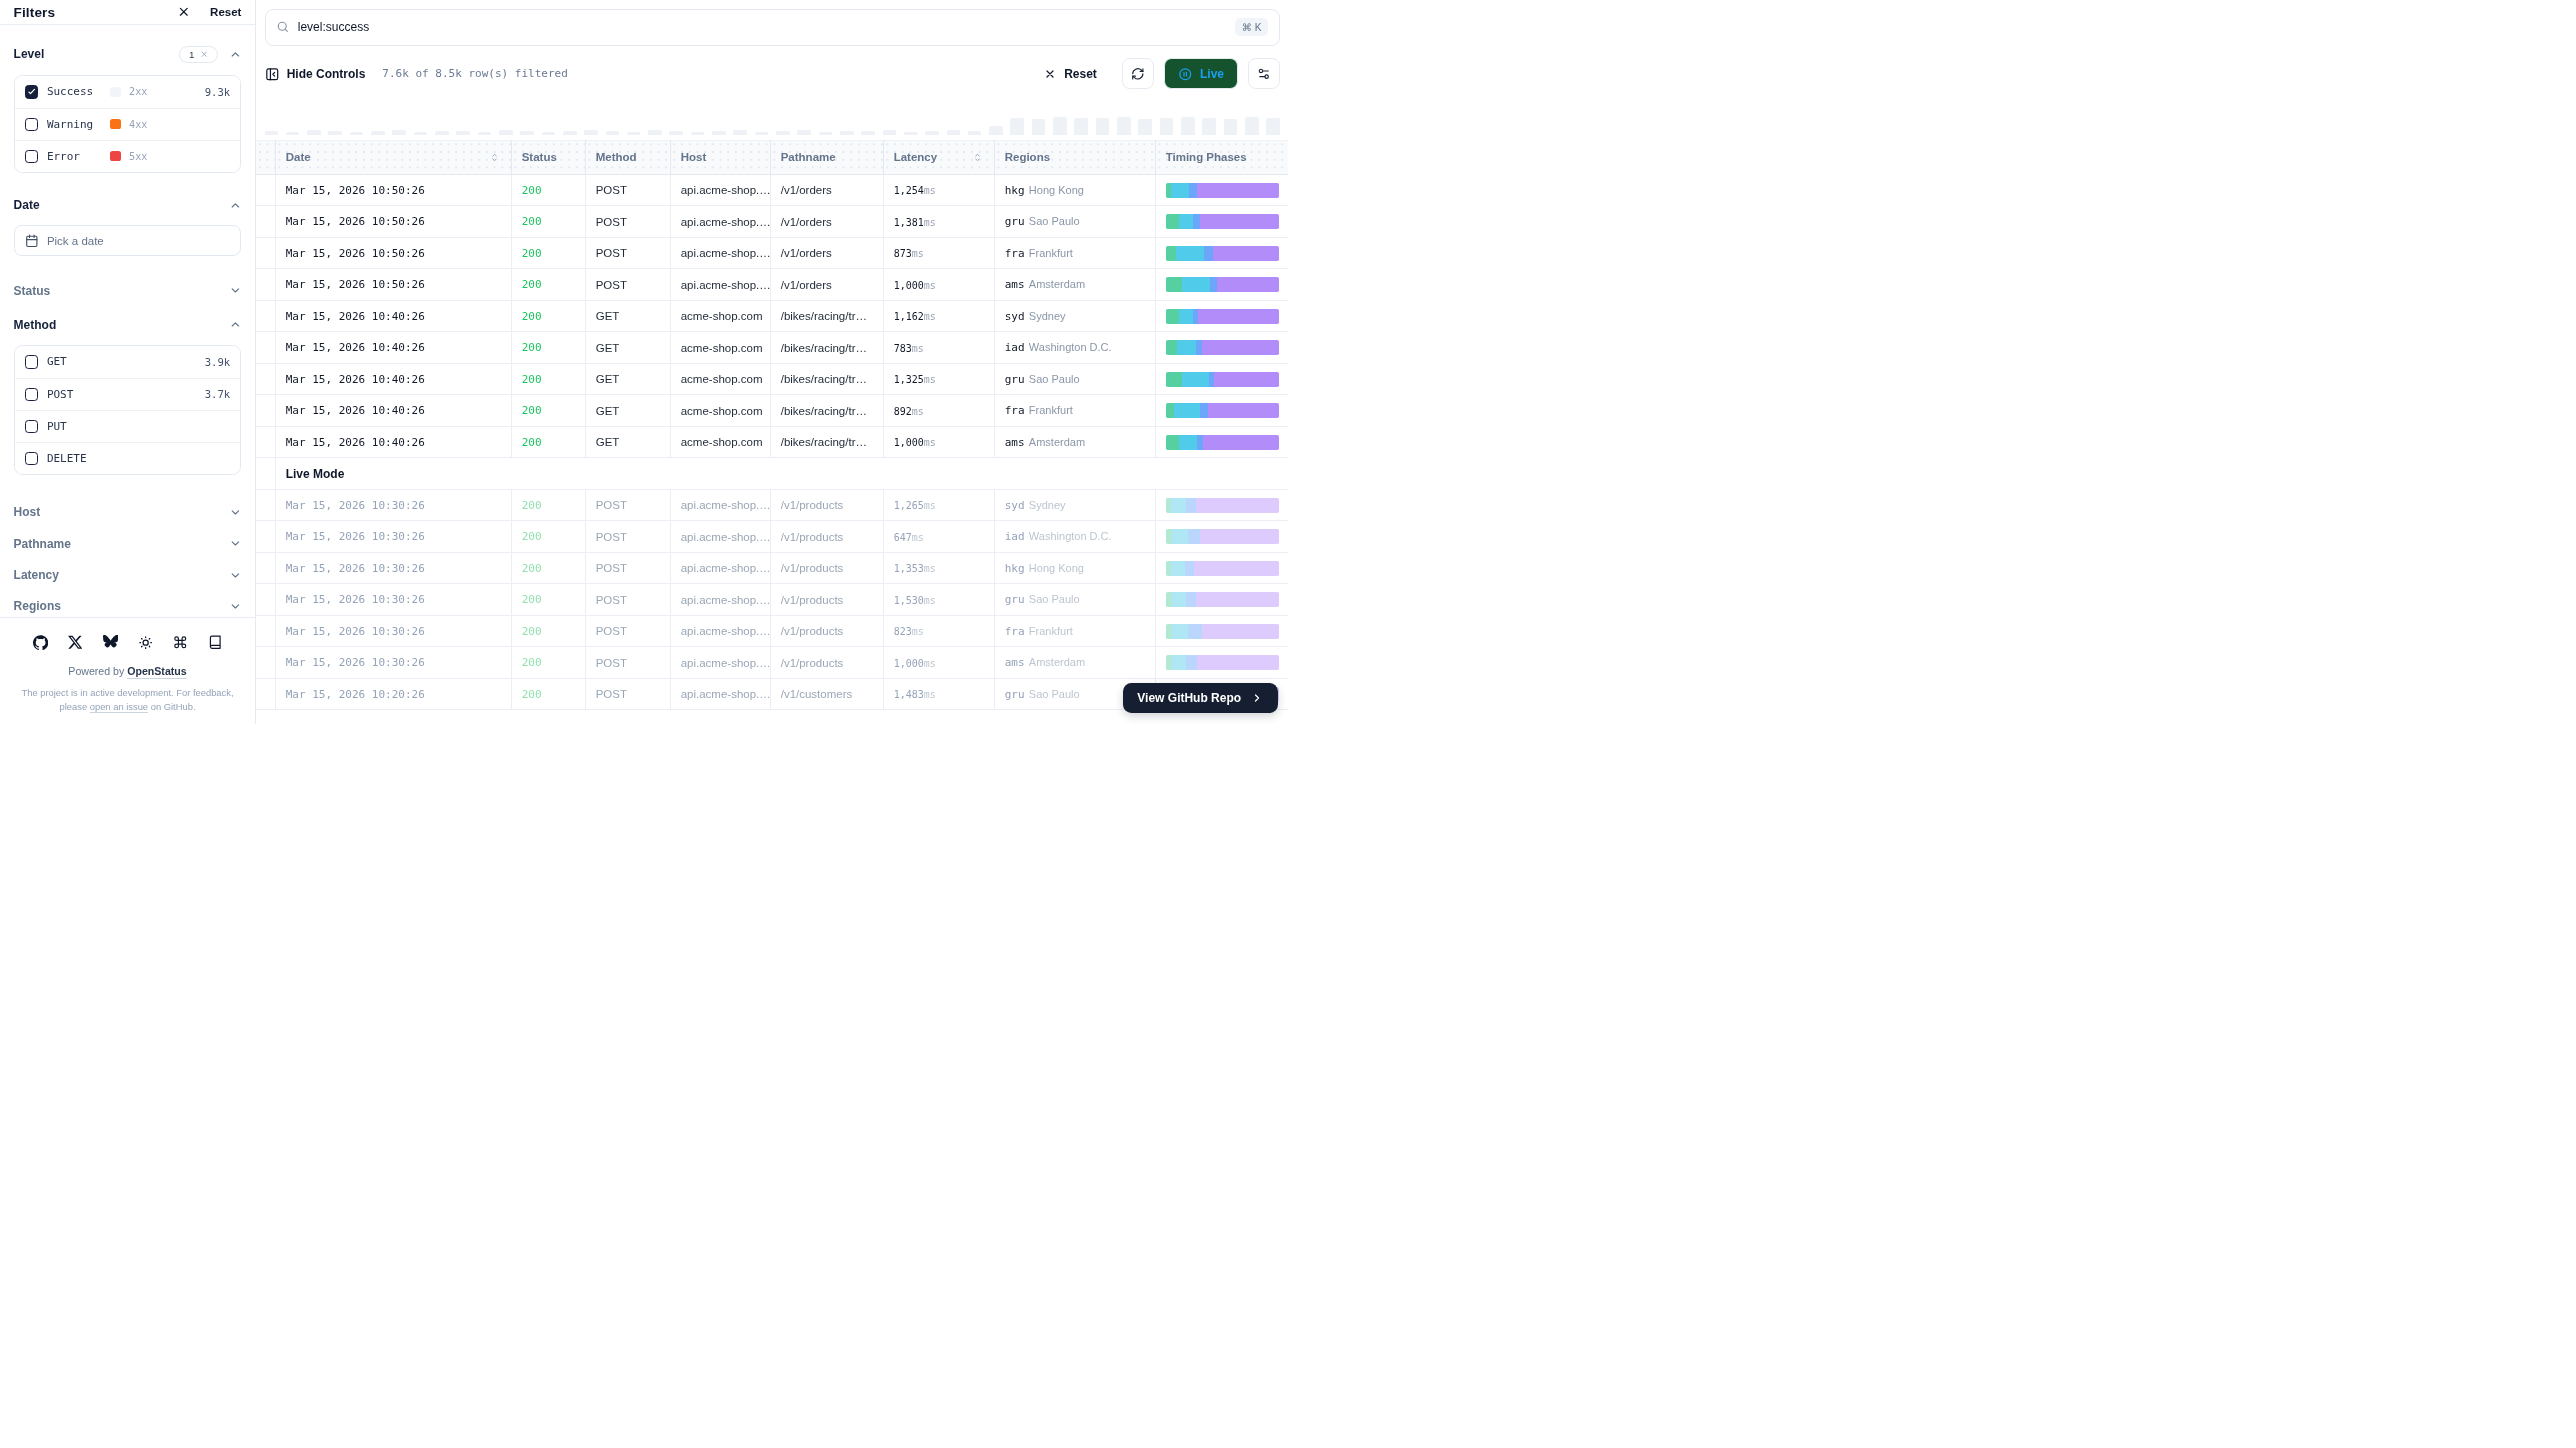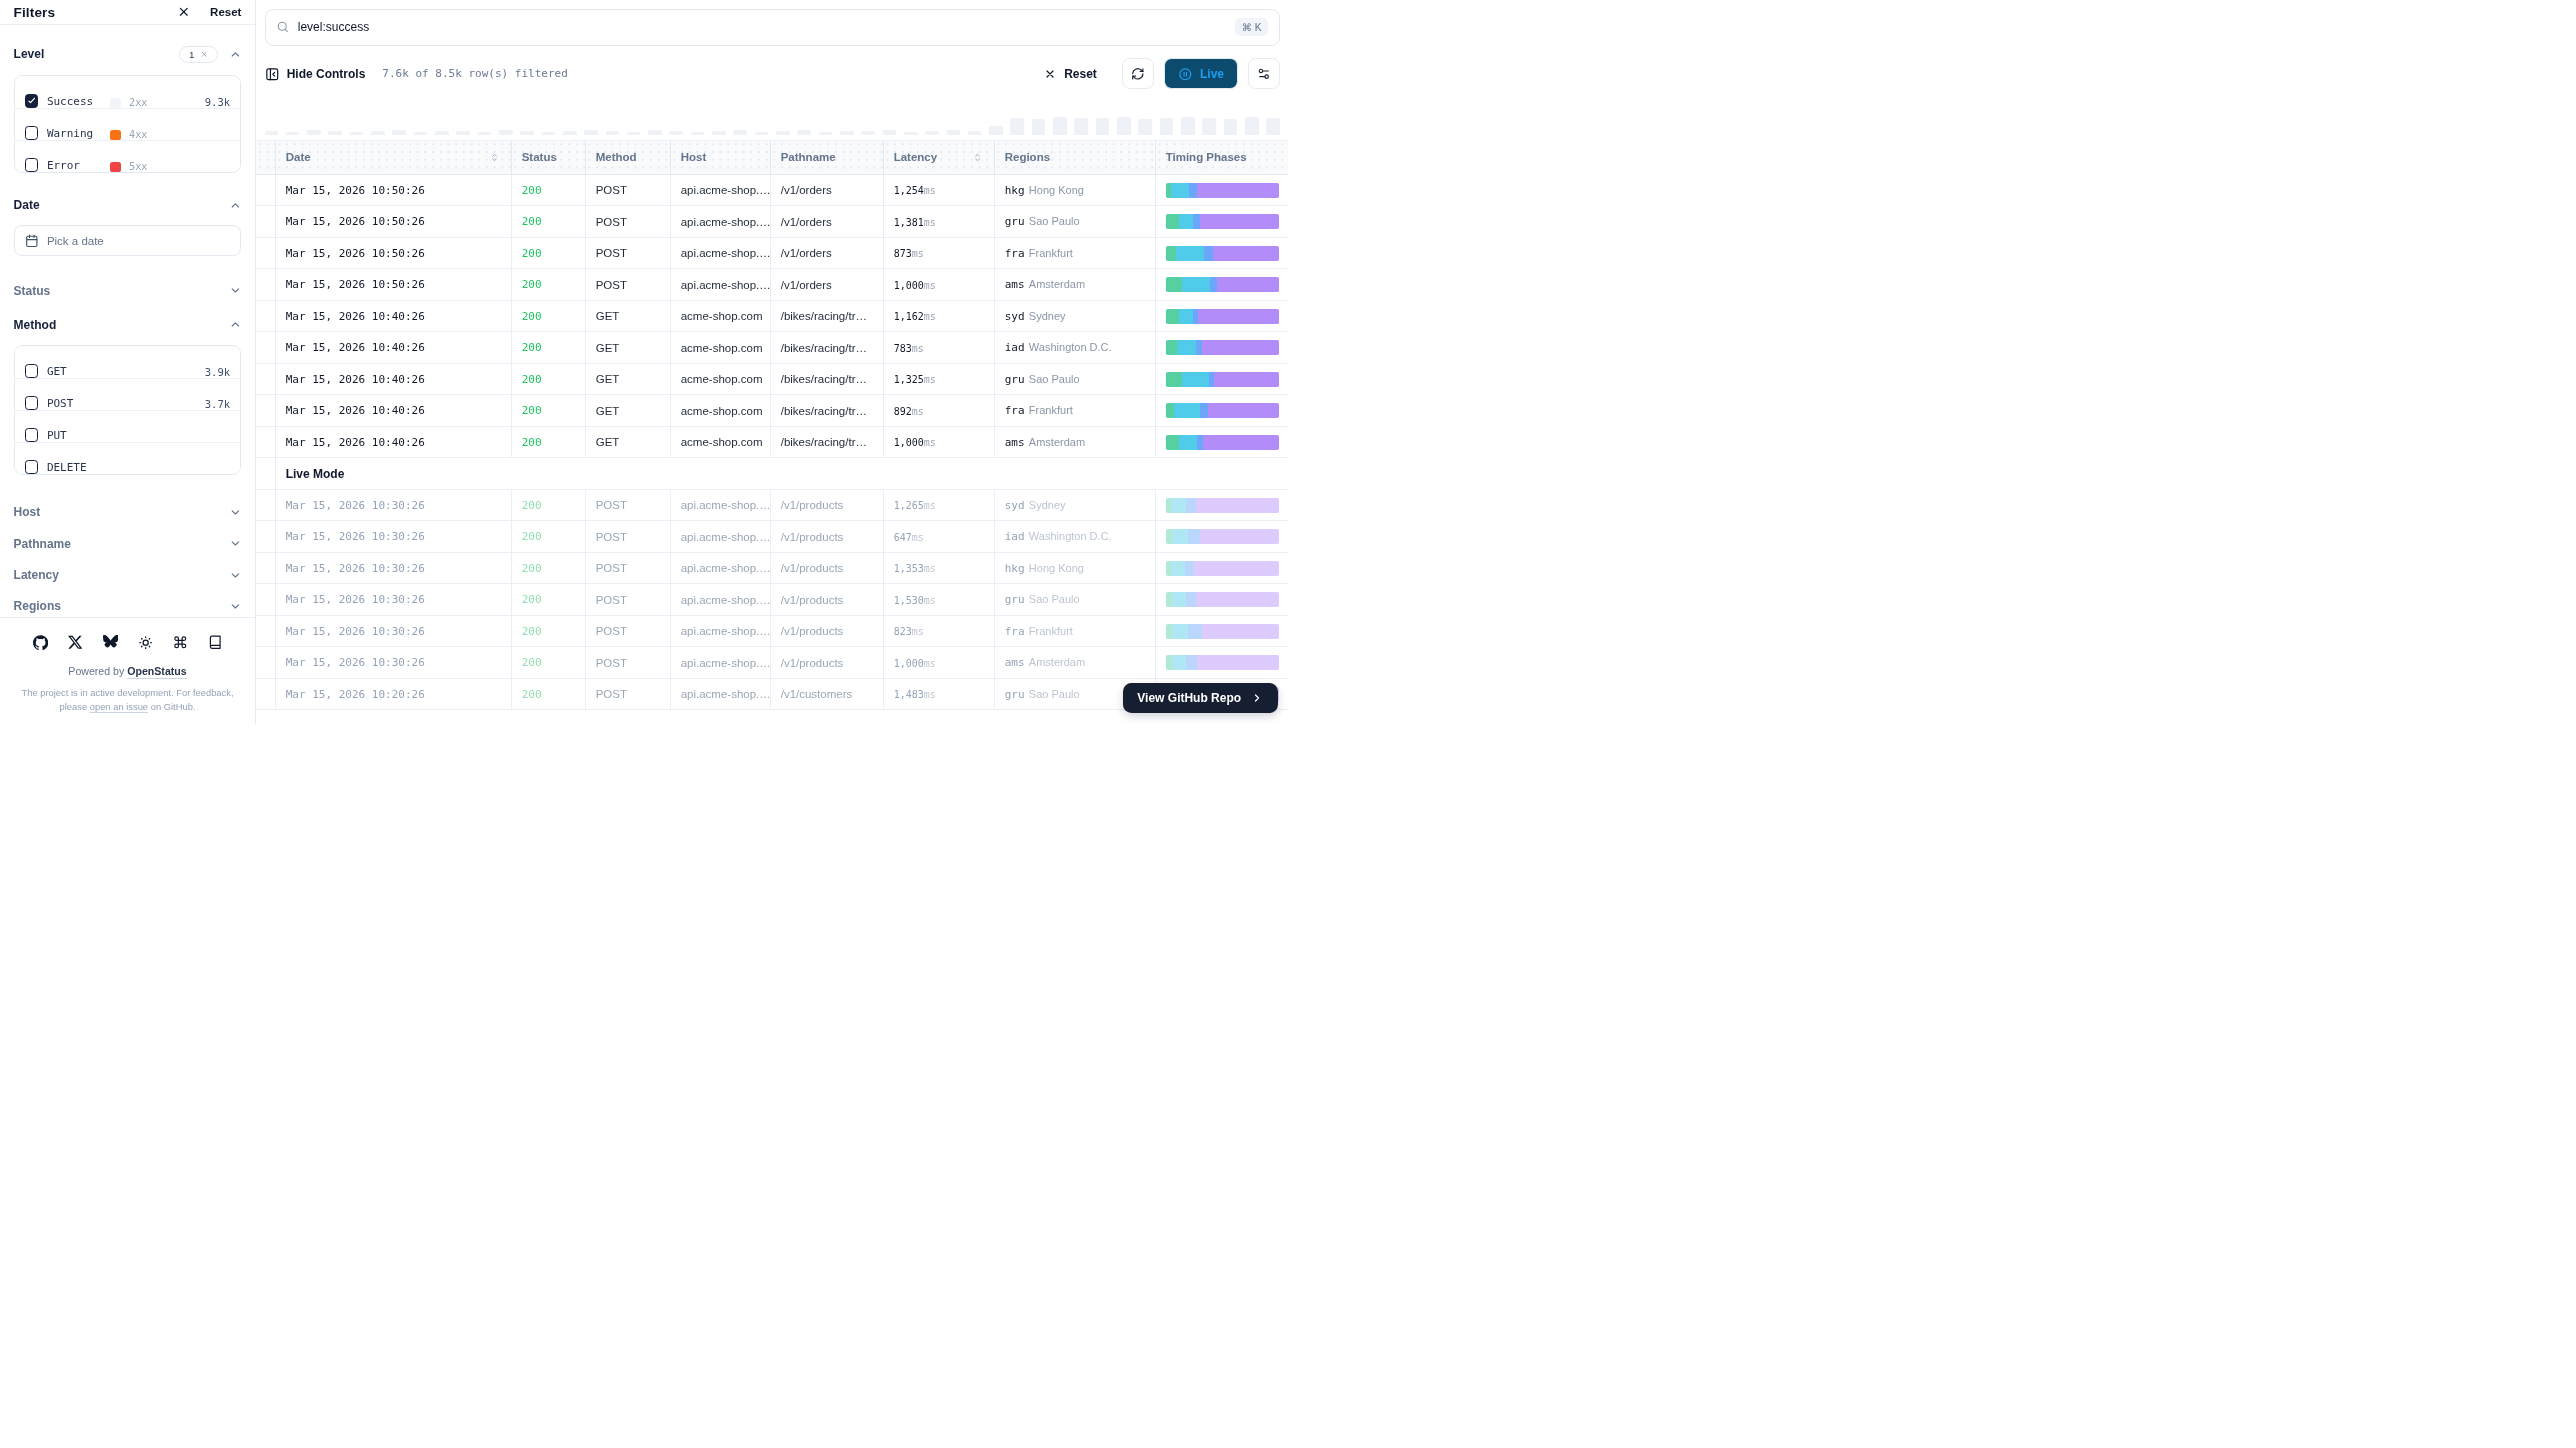--- a/index.html
+++ b/index.html
@@ -17,21 +17,21 @@
   .sb-reset { font-size:11.5px; font-weight:600; margin-left:19px; background:none; border:none; cursor:pointer; color:#0f172a; }
   .sb-body { padding:19px 13.6px 0; flex:1; }
   .sec-head { display:flex; align-items:center; height:20.4px; cursor:pointer; }
   .sec-label { font-size:12px; font-weight:700; color:#15213a; }
   .sec-head.muted .sec-label { color:#64748b; font-weight:600; }
   .sec-head .spacer { flex:1; }
   .chev { color:#64748b; }
   .badge-pill { display:inline-flex; align-items:center; gap:6px; border:0.9px solid #e2e8f0; border-radius:851px;
     padding:1.7px 8.5px; font-size:9.8px; color:#334155; margin-right:10.2px; cursor:pointer; }
   .listbox { border:0.9px solid #e2e8f0; border-radius:8.5px; margin-top:10.2px; overflow:hidden; }
-  .list-item { display:flex; align-items:flex-end; height:32px; padding:0 10.2px; gap:8.5px; cursor:pointer; background:#fff; }
+  .list-item { display:flex; align-items:center; height:32px; padding:0 10.2px; gap:8.5px; cursor:pointer; background:#fff; }
   .list-item + .list-item { border-top:0.9px solid #edf1f6; }
   .cbx { width:13.6px; height:13.6px; border:1.3px solid #15213a; border-radius:3.4px; background:#fff; flex:none;
     display:flex; align-items:center; justify-content:center; cursor:pointer; }
   .cbx.checked { background:#15213a; }
   .li-label { font-family:"DejaVu Sans Mono", monospace; font-size:11px; color:#28344a; width:55px; }
   .li-label.wide { width:auto; }
   .swatch { width:10.2px; height:10.2px; border-radius:2.6px; flex:none; }
   .li-code { font-family:"DejaVu Sans Mono", monospace; font-size:10.2px; color:#94a3b8; }
   .li-count { margin-left:auto; font-family:"DejaVu Sans Mono", monospace; font-size:10.6px; color:#42506b; }
   .date-input { margin-top:10.2px; height:31px; border:0.9px solid #e2e8f0; border-radius:7.7px; display:flex;
@@ -53,21 +53,21 @@
   .kbd { background:#f1f5f9; border-radius:5.1px; padding:3.4px 6.8px; font-size:10.2px; color:#64748b; white-space:nowrap; }
   .controls { margin:12.8px 8.5px 0; display:flex; align-items:center; }
   .hide-controls { display:flex; align-items:center; gap:7.7px; background:none; border:none; cursor:pointer;
     font-size:12px; font-weight:600; color:#0f172a; font-family:"Liberation Sans", sans-serif; }
   .filter-summary { margin-left:17px; font-family:"DejaVu Sans Mono", monospace; font-size:11px; color:#6a7a93; }
   .controls .spacer { flex:1; }
   .ctl-reset { display:flex; align-items:center; gap:7.7px; background:none; border:none; cursor:pointer;
     font-size:12px; font-weight:600; color:#0f172a; font-family:"Liberation Sans", sans-serif; margin-right:15.3px; }
   .icon-btn { width:31.5px; height:31px; border:0.9px solid #e6ebf2; border-radius:7.7px; background:#fff;
     display:flex; align-items:center; justify-content:center; cursor:pointer; color:#1b2434; margin-left:10.2px; }
-  .live-btn { height:31px; border:0.9px solid #e6ebf2; border-radius:7.7px; background:#0c4a6e; display:flex;
+  .live-btn { height:31px; border:0.9px solid #e6ebf2; border-radius:7.7px; background:#14532d; display:flex;
     align-items:center; gap:7.7px; padding:0 12.8px; margin-left:10.2px; cursor:pointer; color:#1b9ff0;
     font-size:12px; font-weight:600; font-family:"Liberation Sans", sans-serif; }
 
   
   .chart { margin:13.6px 8.5px 0; height:32px; display:flex; align-items:flex-end; gap:7.7px; }
   .chart .bar { flex:1; background:#eef2f7; border-radius:1.7px 1.7px 0 0; min-width:5.1px; cursor:pointer; }
   .axis { position:relative; height:19px; margin:3.4px 8.5px 0; }
   .axis span { position:absolute; top:1.7px; transform:translateX(-50%); font-size:9.8px; color:#64748b; white-space:nowrap; }
   .axis span.last { transform:translateX(-100%); }
 

